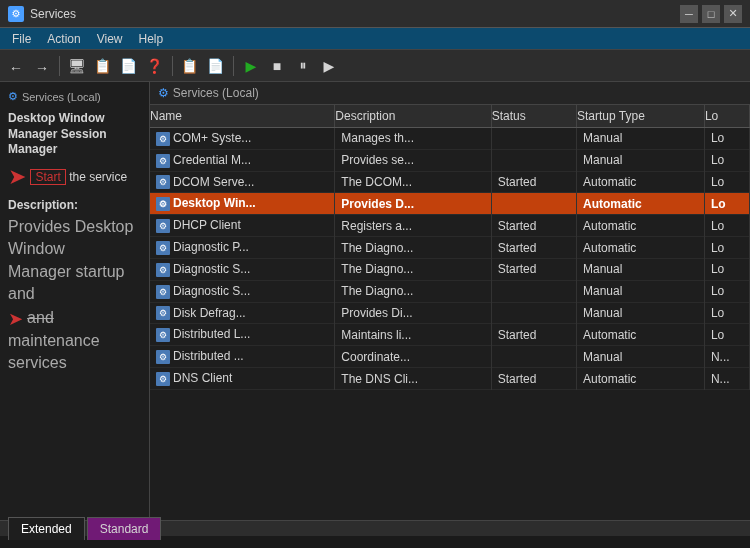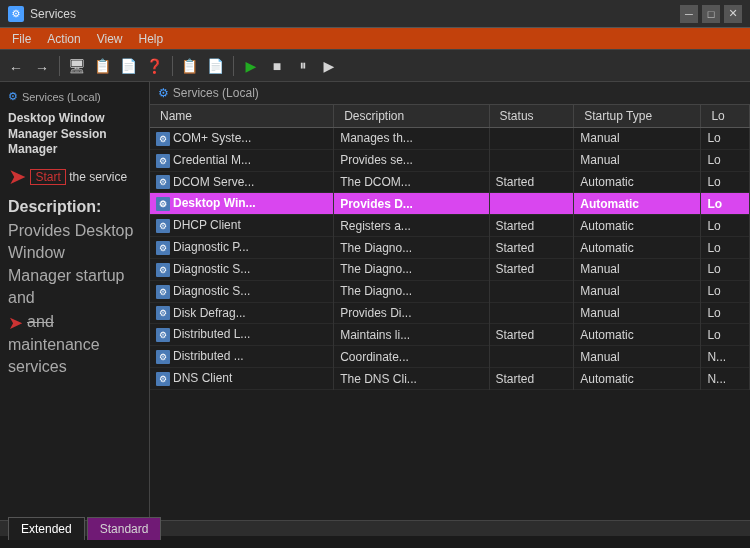--- a/index.html
+++ b/index.html
@@ -55,21 +55,21 @@
       color: #d4d4d4;
       font-size: 11px;
       cursor: pointer;
       display: flex;
       align-items: center;
       justify-content: center;
     }
 
     
     .menu-bar {
-      background: #c2410c;
+      background: #0c4a6e;
       height: 22px;
       display: flex;
       align-items: center;
       padding: 0 4px;
       border-bottom: 1px solid #444;
     }
     .menu-item {
       padding: 2px 8px;
       color: #d4d4d4;
       cursor: pointer;
@@ -143,21 +143,21 @@
       font-size: 12px;
     }
     .start-text {
       color: #d4d4d4;
       font-size: 12px;
     }
     .description-section {
       margin-top: 8px;
     }
     .description-title {
-      font-size: 16px;
+      font-size: 12px;
       font-weight: bold;
       color: #d4d4d4;
       margin-bottom: 4px;
     }
     .description-text {
       font-size: 16px;
       color: #aaa;
       line-height: 1.4;
     }
     .strikethrough {
@@ -204,32 +204,32 @@
       border-collapse: collapse;
       font-size: 12px;
     }
     thead tr {
       background: #2d2d2d;
       position: sticky;
       top: 0;
     }
     thead th {
       text-align: left;
-      padding: 4px 10px;
+      padding: 4px 0;
       border-right: 1px solid #444;
       border-bottom: 1px solid #555;
       color: #d4d4d4;
       font-weight: normal;
       white-space: nowrap;
     }
     tbody tr {
       border-bottom: 1px solid #2a2a2a;
     }
     tbody tr.highlighted {
-      background: #d946ef;
+      background: #c2410c;
       color: #fff;
       font-weight: bold;
     }
     tbody td {
       padding: 3px 6px;
       border-right: 1px solid #333;
       white-space: nowrap;
       overflow: hidden;
       text-overflow: ellipsis;
     }

